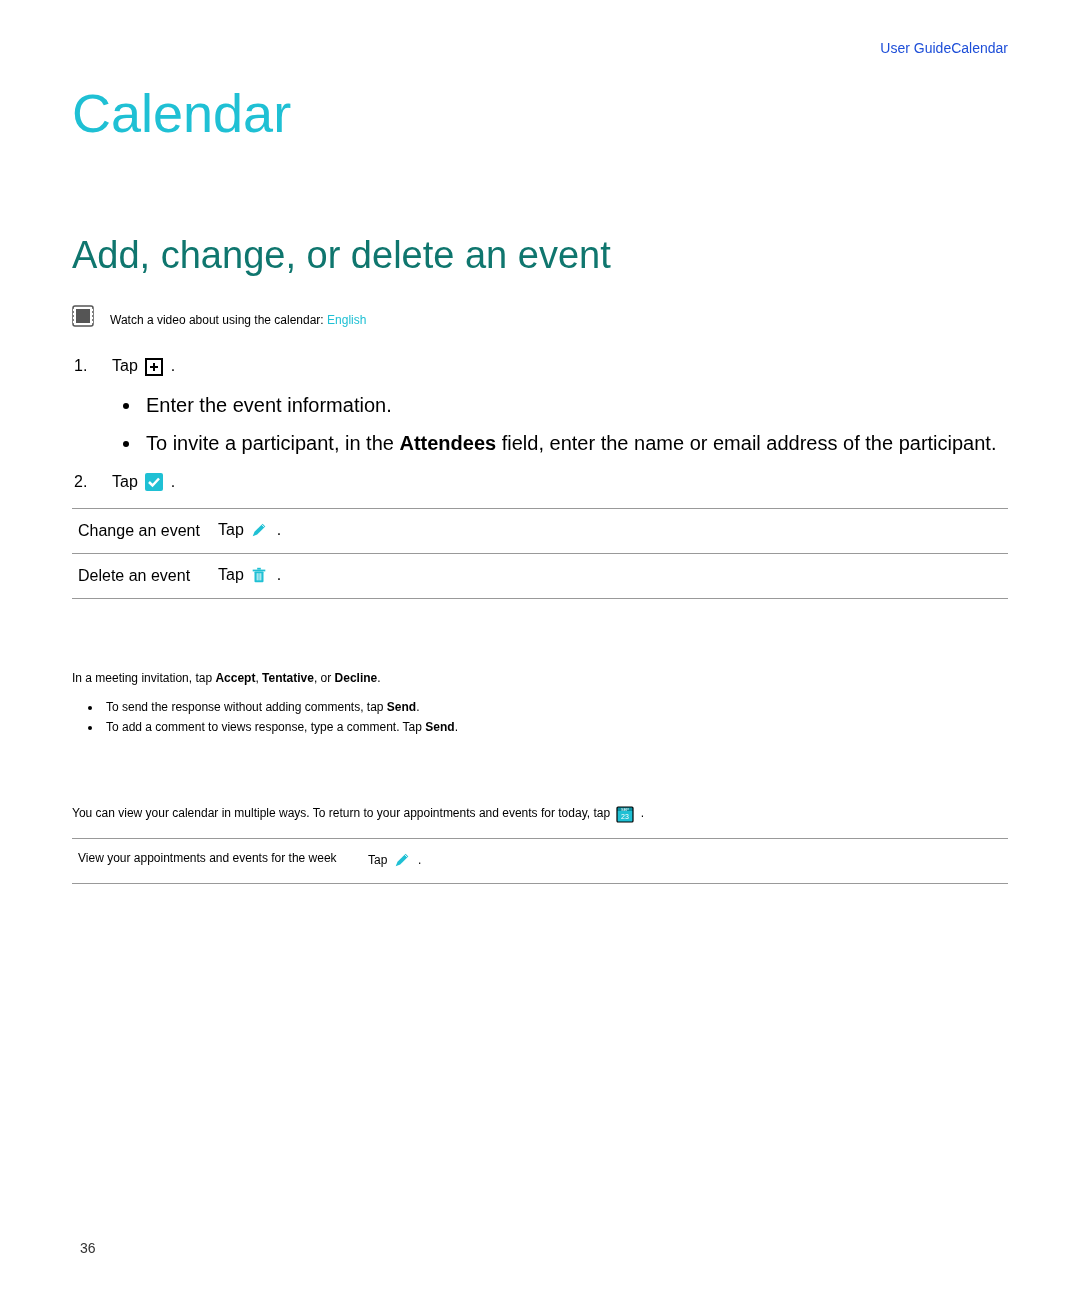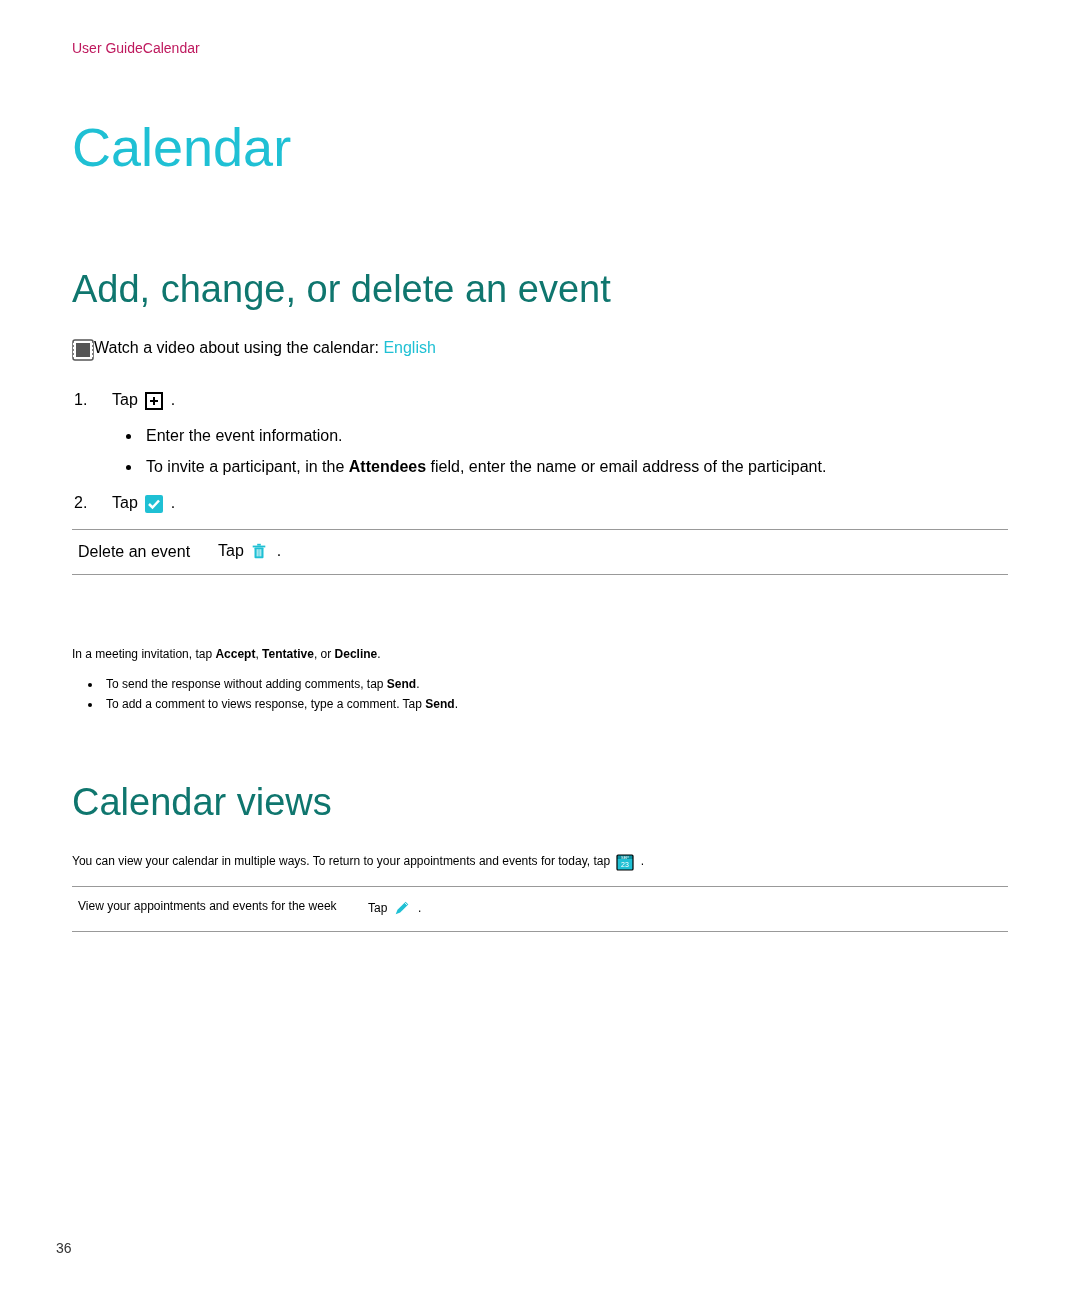--- a/index.html
+++ b/index.html
@@ -7,42 +7,43 @@
     width: 1080px;
     height: 1296px;
     background: #ffffff;
     font-family: "Helvetica Neue", Arial, sans-serif;
     color: #000;
     position: relative;
     padding: 40px 72px 20px 72px;
   }
   .header-row {
     display: flex;
-    justify-content: flex-start;
+    justify-content: flex-end;
     font-size: 14px;
-    color: #be185d;
-    margin-bottom: 60px;
+    color: #1d4ed8;
+    margin-bottom: 26px;
   }
   .title {
     color: #1fc0d4;
     font-size: 54px;
     font-weight: 300;
     margin-bottom: 90px;
   }
   .h2 {
     color: #0f766e;
     font-size: 38px;
     font-weight: 300;
     margin-bottom: 28px;
   }
   .section { margin-bottom: 70px; }
   .video-row {
     display: flex;
-    align-items: flex-start;
-    font-size: 16px;
+    align-items: flex-end;
+    gap: 16px;
+    font-size: 12px;
     margin-bottom: 26px;
   }
   .video-icon {
     width: 22px; height: 22px;
     display: inline-block;
     flex-shrink: 0;
   }
   .link { color: #1fc0d4; }
   ol.steps {
     list-style: none;
@@ -60,21 +61,21 @@
   ol.steps > li::before {
     content: counter(step) ".";
     position: absolute;
     left: 0;
     top: 0;
   }
   ul.sub {
     list-style: disc;
     margin-top: 10px;
     margin-left: 30px;
-    font-size: 16px;
+    font-size: 20px;
   }
   ul.sub > li {
     margin-bottom: 6px;
     padding-left: 4px;
   }
   .inline-icon {
     display: inline-block;
     vertical-align: middle;
     width: 20px;
     height: 20px;
@@ -112,21 +113,21 @@
   }
   .views-table td {
     border-top: 1px solid #999;
     border-bottom: 1px solid #999;
     padding: 12px 6px;
     vertical-align: top;
   }
   .views-table td:first-child { width: 290px; }
   .page-num {
     position: absolute;
-    left: 56px;
+    left: 80px;
     bottom: 40px;
     font-size: 14px;
     color: #333;
   }
 </style>
 </head>
 <body>
 
 <svg width="0" height="0" style="position:absolute">
   <defs>
@@ -216,20 +217,32 @@
         <svg viewBox="0 0 20 20" width="20" height="20">
             <use href="#svg-checkmark"></use>
           </svg>
       </span>
       <span> .</span>
     </li>
   </ol>
 
   <table class="action-table">
     <tbody>
+        <tr>
+      <td>Change an event</td>
+      <td>
+        <span>Tap </span>
+        <span class="inline-icon">
+          <svg viewBox="0 0 20 20" width="18" height="18">
+                <use href="#svg-pencil"></use>
+              </svg>
+        </span>
+        <span> .</span>
+      </td>
+    </tr>
     <tr>
       <td>Delete an event</td>
       <td>
         <span>Tap </span>
         <span class="inline-icon">
           <svg viewBox="0 0 20 20" width="18" height="18">
                 <use href="#svg-trash"></use>
               </svg>
         </span>
         <span> .</span>
@@ -247,21 +260,20 @@
     <li>
       <span>To send the response without adding comments, tap </span><span class="bold">Send</span><span>.</span>
     </li>
     <li>
       <span>To add a comment to views response, type a comment. Tap </span><span class="bold">Send</span><span>.</span>
     </li>
   </ul>
 </div>
 
 <div class="section">
-  <h2 class="h2">Calendar views</h2>
   <p class="para">
     <span>You can view your calendar in multiple ways. To return to your appointments and events for today, tap </span>
     <span class="inline-icon">
       <svg viewBox="0 0 20 20" width="20" height="20">
           <use href="#svg-calendar"></use>
         </svg>
     </span>
     <span> .</span>
   </p>
   <table class="views-table">

